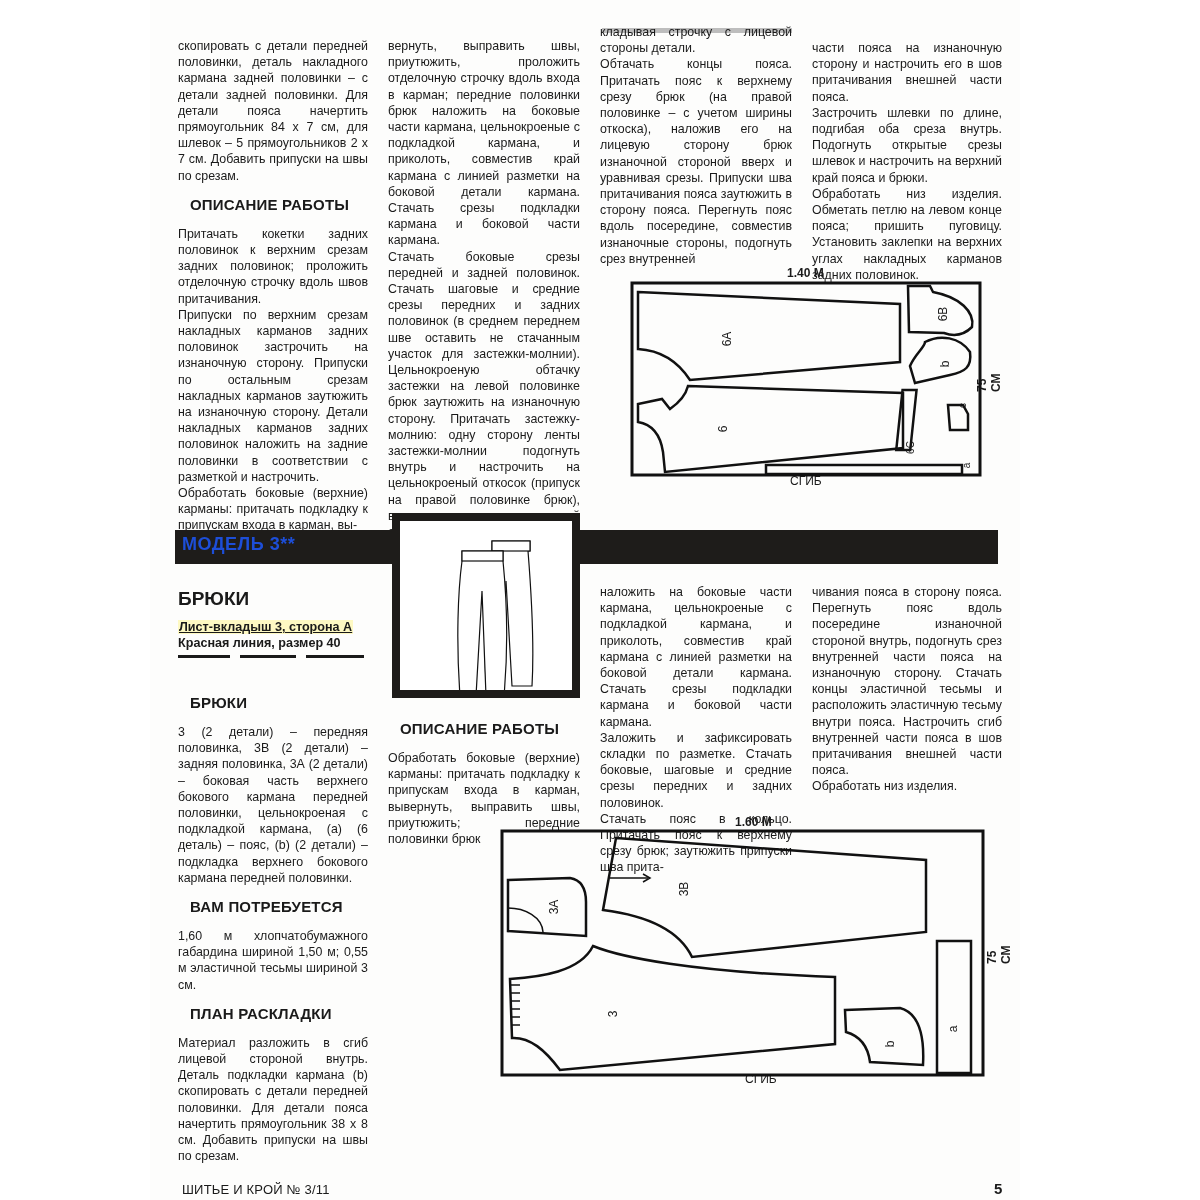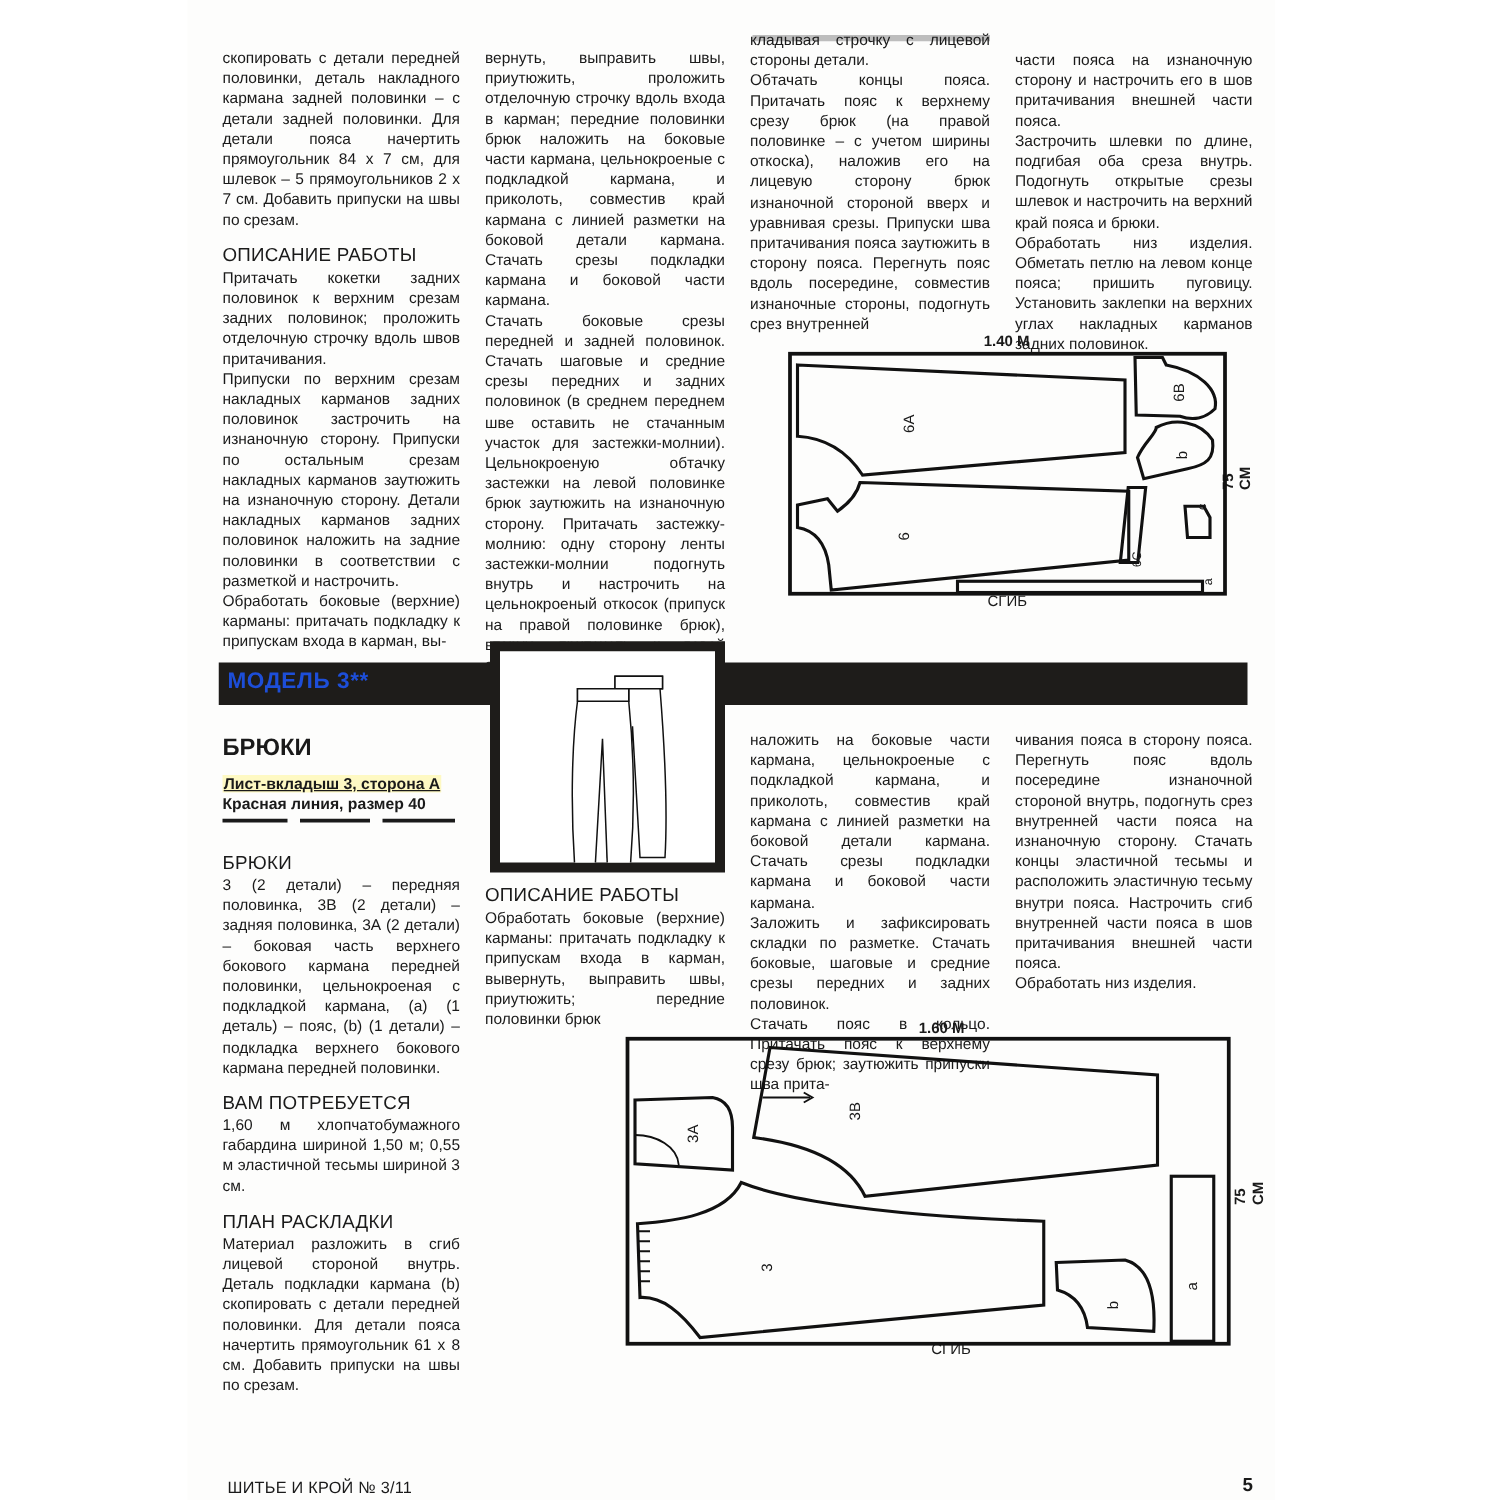--- a/index.html
+++ b/index.html
@@ -6,21 +6,21 @@
   body { width:1200px; height:1200px; background:#ffffff; position:relative; overflow:hidden;
          font-family:"Liberation Sans", "DejaVu Sans", sans-serif; color:#1a1a1a; }
   .page { position:absolute; left:150px; top:0; width:870px; height:1200px; background:#fdfdfc; }
   .col { position:absolute; font-size:12.4px; line-height:16.2px; text-align:justify; }
   .col p { margin:0; text-indent:0; }
   .col p + p { margin-top:0; }
   .c1 { left:178px; width:190px; }
   .c2 { left:388px; width:192px; }
   .c3 { left:600px; width:192px; }
   .c4 { left:812px; width:190px; }
-  h2.sec { font-size:15px; font-weight:normal; margin:0; letter-spacing:0.2px; line-height:18px; }
+  h2.sec { font-size:15px; font-weight:bold; margin:12px; letter-spacing:0.2px; line-height:18px; }
   .top-rule { position:absolute; left:602px; top:28px; width:190px; height:5px; background:#bdbdbd; }
   .band { position:absolute; left:175px; top:530px; width:823px; height:34px; background:#1e1c1a; }
   .band-title { position:absolute; left:182px; top:534px; color:#1d4ed8; font-weight:bold; font-size:18px; letter-spacing:0.5px; }
   .frame { position:absolute; left:392px; top:513px; width:188px; height:185px; background:#1e1c1a; }
   .frame-inner { position:absolute; left:8px; top:8px; width:172px; height:169px; background:#fff; }
   .title-big { position:absolute; left:178px; top:588px; font-weight:bold; font-size:19px; }
   .sheet { position:absolute; left:178px; top:619px; font-weight:bold; font-size:12.6px; line-height:16px; }
   .sheet .hl { background:#fef9c3; padding:0 1px;text-decoration:underline; }
   .dashes { position:absolute; left:178px; top:655px; width:186px; height:3px; }
   .dashes span { position:absolute; top:0; height:3px; background:#1a1a1a; }
@@ -103,25 +103,25 @@
   <div>Красная линия, размер 40</div>
 </div>
 <div class="dashes">
   <span style="left:0;width:52px;"></span>
     <span style="left:62px;width:56px;"></span>
     <span style="left:128px;width:58px;"></span>
 </div>
 
 <div class="col c1" style="top:682px;">
   <h2 class="sec">БРЮКИ</h2>
-  <p>3 (2 детали) – передняя половинка, 3В (2 детали) – задняя половинка, 3А (2 детали) – боковая часть верхнего бокового кармана передней половинки, цельнокроеная с подкладкой кармана, (а) (1 деталь) – пояс, (b) (1 детали) – подкладка верхнего бокового кармана передней половинки.</p>
+  <p>3 (2 детали) – передняя половинка, 3В (2 детали) – задняя половинка, 3А (2 детали) – боковая часть верхнего бокового кармана передней половинки, цельнокроеная с подкладкой кармана, (а) (6 деталь) – пояс, (b) (2 детали) – подкладка верхнего бокового кармана передней половинки.</p>
   <h2 class="sec" style="margin-top:12px;">ВАМ ПОТРЕБУЕТСЯ</h2>
   <p>1,60 м хлопчатобумажного габардина шириной 1,50 м; 0,55 м эластичной тесьмы шириной 3 см.</p>
   <h2 class="sec" style="margin-top:12px;">ПЛАН РАСКЛАДКИ</h2>
-  <p>Материал разложить в сгиб лицевой стороной внутрь. Деталь подкладки кармана (b) скопировать с детали передней половинки. Для детали пояса начертить прямоугольник 61 х 8 см. Добавить припуски на швы по срезам.</p>
+  <p>Материал разложить в сгиб лицевой стороной внутрь. Деталь подкладки кармана (b) скопировать с детали передней половинки. Для детали пояса начертить прямоугольник 38 х 8 см. Добавить припуски на швы по срезам.</p>
 </div>
 
 <div class="col c2" style="top:708px;">
   <h2 class="sec">ОПИСАНИЕ РАБОТЫ</h2>
   <p>Обработать боковые (верхние) карманы: притачать подкладку к припускам входа в карман, вывернуть, выправить швы, приутюжить; передние половинки брюк</p>
 </div>
 
 <div class="col c3" style="top:584px;">
   <p>наложить на боковые части кармана, цельнокроеные с подкладкой кармана, и приколоть, совместив край кармана с линией разметки на боковой детали кармана. Стачать срезы подкладки кармана и боковой части кармана.</p>
   <p>Заложить и зафиксировать складки по разметке. Стачать боковые, шаговые и средние срезы передних и задних половинок.</p>

